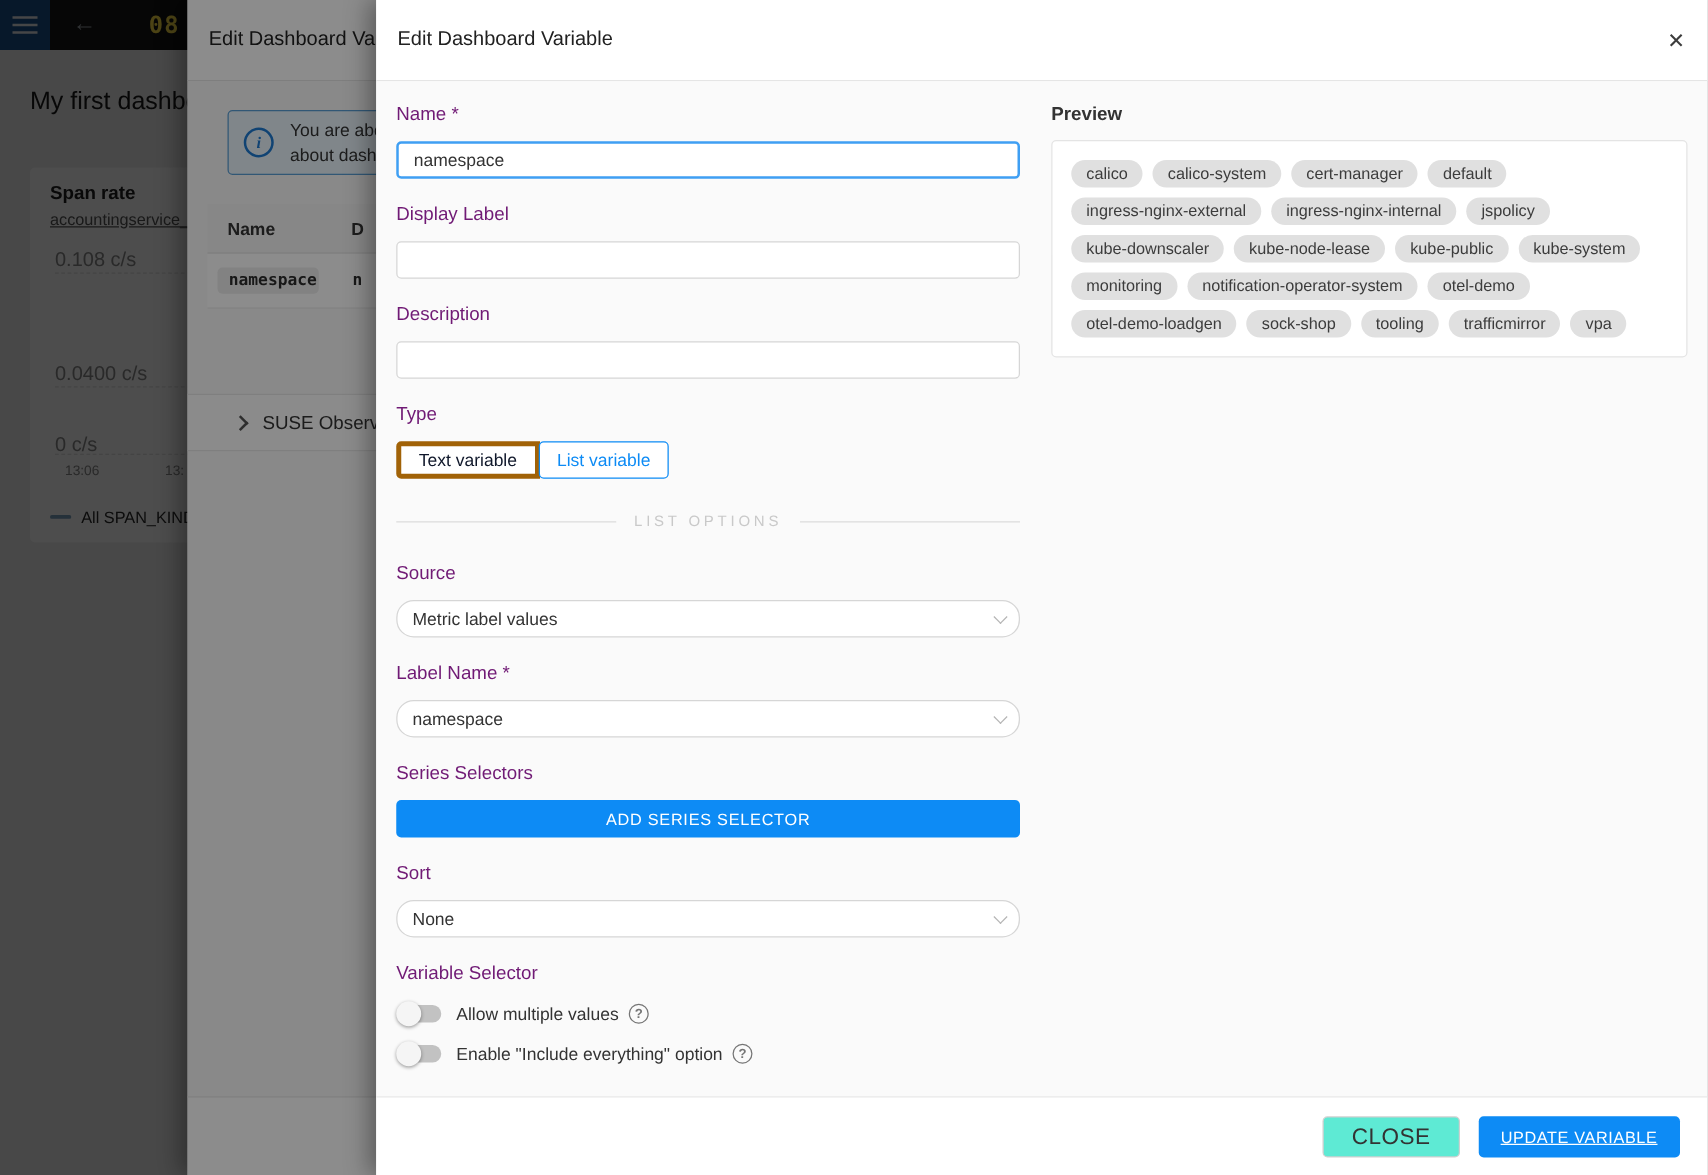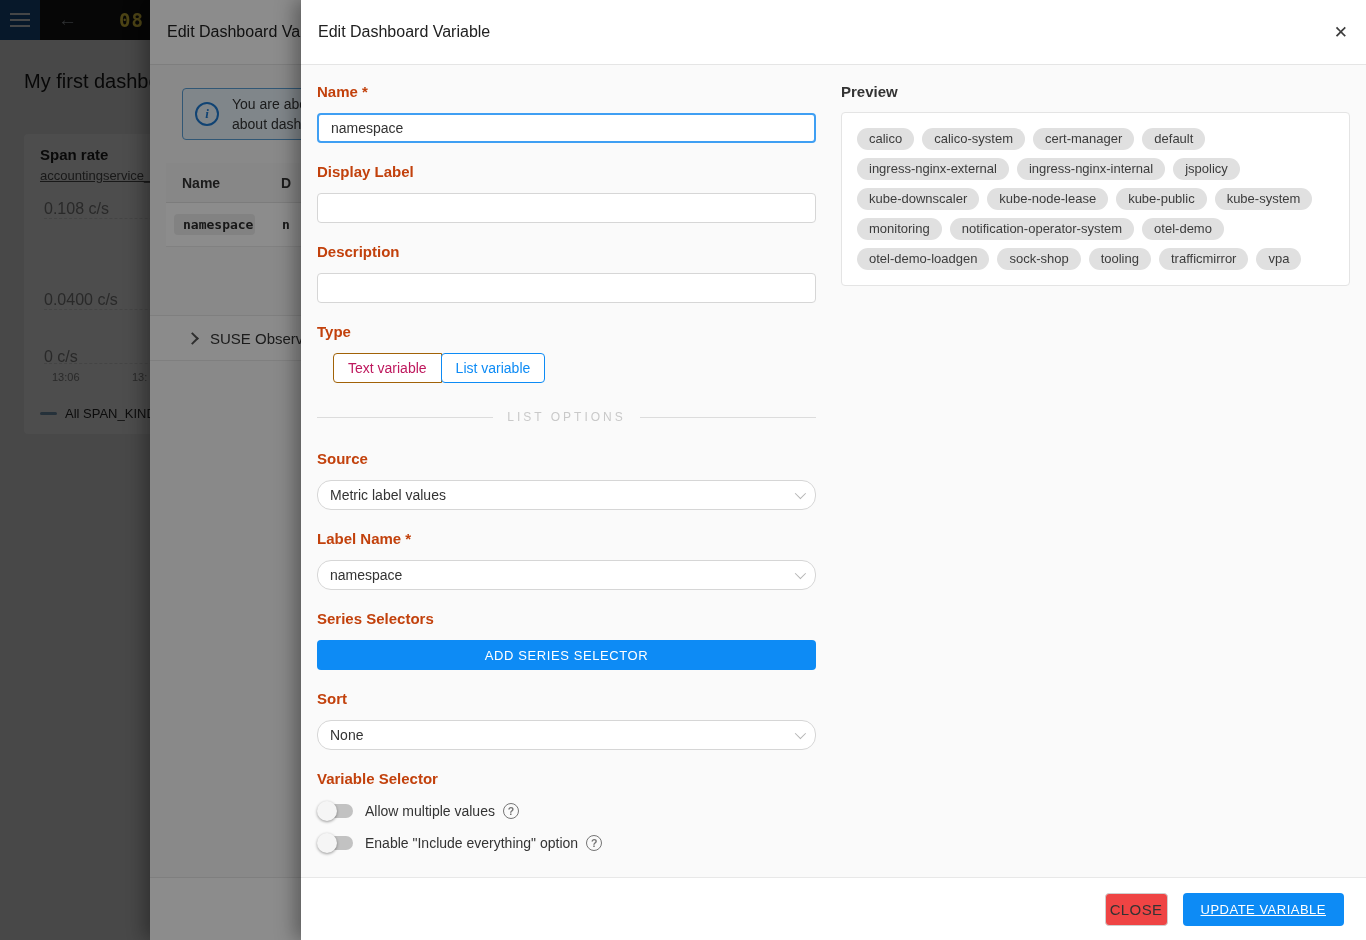--- a/index.html
+++ b/index.html
@@ -54,51 +54,51 @@
   #bh-section .chev { width:9px; height:9px; border-top:2px solid #555; border-right:2px solid #555; transform:rotate(45deg); margin-left:38px; flex:none; }
   #bh-section .stext { margin-left:13px; font-size:15px; color:#333; white-space:nowrap; }
 
   
   #drawer-front { left:301px; z-index:40; }
   #close-x { position:absolute; right:18px; top:24px; font-size:17px; color:#3c3c3c; cursor:pointer; line-height:1; }
   #drawer-front .body { position:absolute; left:0; right:0; top:65px; bottom:63px; background:#fafafa; overflow:hidden; }
   #form-col { position:absolute; left:16px; top:18px; width:499px; }
   #preview-col { position:absolute; left:540px; top:18px; right:16px; }
 
-  .flabel { font-size:15px; font-weight:700; color:#c2410c; margin-bottom:13px; }
+  .flabel { font-size:15px; font-weight:400; color:#701a75; margin-bottom:13px; }
   .fgroup { margin-bottom:20px; }
   .tinput { width:100%; height:30px; border:1px solid #d6d6d6; border-radius:4px; background:#fff; font-size:14px; color:#333; padding:0 12px; outline:none; font-family:"Liberation Sans", sans-serif; }
   .tinput.focused { border:2px solid #3f9ff3; }
   .fselect { width:100%; height:30px; border:1px solid #d6d6d6; border-radius:14px; background:#fff; display:flex; align-items:center; padding:0 12px; cursor:pointer; }
   .fselect .val { font-size:14px; color:#333; flex:1; }
   .chev-down { width:8px; height:8px; border-right:1.5px solid #b5b5b5; border-bottom:1.5px solid #b5b5b5; transform:rotate(45deg) translateY(-2px); flex:none; }
 
   #type-seg { display:inline-flex; }
-  #type-seg .seg { height:30px; padding:0 14px; background:#fff; border:1px solid #a16207; font-size:14px; color:#be185d; display:flex; align-items:center; cursor:pointer;margin-left:16px; }
+  #type-seg .seg { height:30px; padding:0 14px; background:#fff; border:4px solid #a16207; font-size:14px; color:#0f172a; display:flex; align-items:center; cursor:pointer; }
   #type-seg .seg.first { border-radius:4px 0 0 4px; }
   #type-seg .seg.selected { border:1px solid #0d8bf5; color:#0d8bf5; border-radius:4px; margin-left:-1px; position:relative; z-index:1; }
 
   #list-divider { display:flex; align-items:center; gap:14px; margin:27px 0 26px 0; }
   #list-divider .line { flex:1; border-top:1px solid #dcdcdc; }
   #list-divider .dtext { font-size:12px; font-weight:500; color:#c9c9c9; letter-spacing:3px; white-space:nowrap; }
 
   #add-series-btn { width:100%; height:30px; background:#0d8bf5; border:none; border-radius:4px; color:#fff; font-size:13px; font-weight:500; letter-spacing:0.6px; cursor:pointer; font-family:"Liberation Sans", sans-serif; }
 
   .toggle-row { display:flex; align-items:center; margin-bottom:12px; height:20px; }
   .switch { position:relative; width:36px; height:20px; flex:none; cursor:pointer; }
   .switch .track { position:absolute; left:2px; top:3px; width:34px; height:14px; border-radius:7px; background:#c2c2c2; }
   .switch .knob { position:absolute; left:0; top:0; width:20px; height:20px; border-radius:50%; background:#f5f5f5; box-shadow:0 1px 3px rgba(0,0,0,0.4); }
   .toggle-label { margin-left:12px; font-size:14px; color:#333; }
   .help-ic { margin-left:8px; width:16px; height:16px; border:1.5px solid #757575; border-radius:50%; color:#757575; font-size:10.5px; font-weight:700; display:flex; align-items:center; justify-content:center; cursor:pointer; }
 
   #preview-heading { font-size:15px; font-weight:600; color:#333; margin-bottom:12px; }
   #preview-card { background:#fff; border:1px solid #e4e4e4; border-radius:4px; padding:15px; display:flex; flex-wrap:wrap; gap:8px; }
   .chip { height:22px; line-height:22px; padding:0 12px; border-radius:11px; background:#e0e0e0; font-size:13px; color:#3c3c3c; white-space:nowrap; }
 
-  .btn-outline { height:33px; padding:0 4px; background:#ef4444; border:1px solid #cfcfcf; border-radius:4px; font-size:15px; font-weight:500; color:#333; letter-spacing:0.4px; cursor:pointer; font-family:"Liberation Sans", sans-serif; }
+  .btn-outline { height:33px; padding:0 22px; background:#5eead4; border:1px solid #cfcfcf; border-radius:4px; font-size:18px; font-weight:500; color:#333; letter-spacing:0.4px; cursor:pointer; font-family:"Liberation Sans", sans-serif; }
   .btn-primary { height:33px; padding:0 18px; background:#0d8bf5; border:none; border-radius:4px; font-size:13px; font-weight:500; color:#fff; letter-spacing:0.5px; cursor:pointer; font-family:"Liberation Sans", sans-serif;text-decoration:underline; }
 </style>
 </head>
 <body>
 
 <div id="page">
   <div id="topbar">
     <div id="menu-btn">
         <i></i>
         <i></i>

